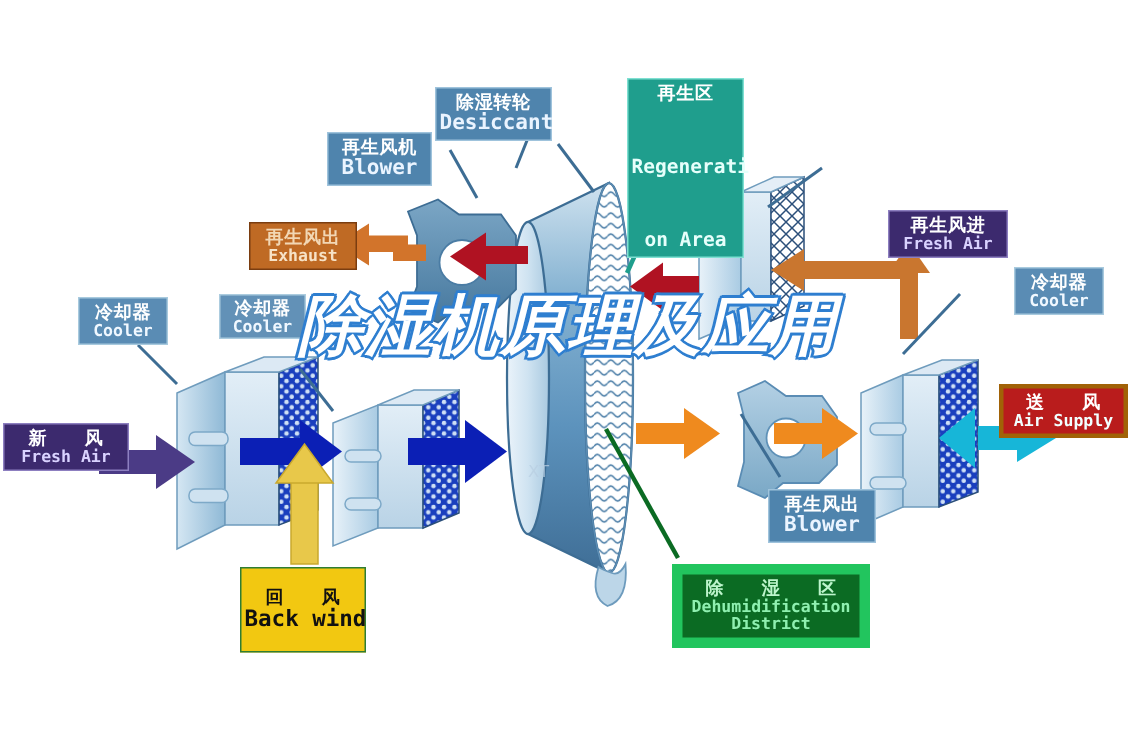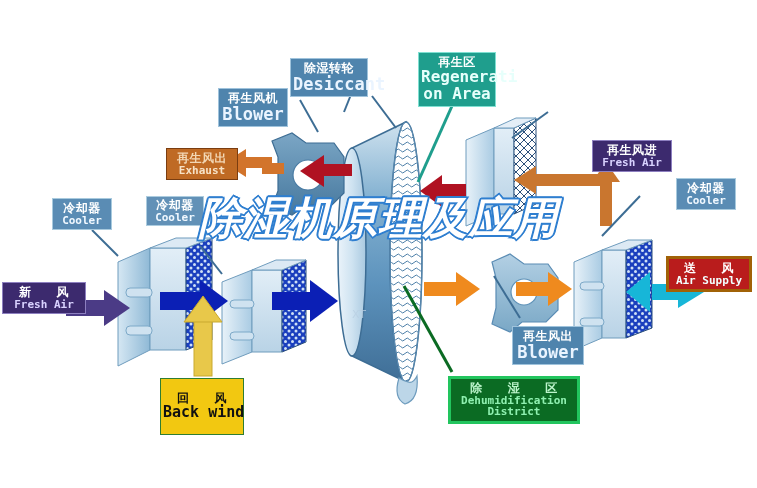--- a/index.html
+++ b/index.html
@@ -12,44 +12,44 @@
   .lbl{position:absolute;box-sizing:border-box;text-align:center;
        line-height:1.06;white-space:nowrap;z-index:40;}
   .lbl .cn{display:block;font-family:"DejaVu Sans","Liberation Sans",sans-serif;
            font-weight:700;letter-spacing:.5px;}
   .lbl .en{display:block;font-family:"DejaVu Sans Mono","Liberation Mono",monospace;
            font-weight:700;letter-spacing:0px;}
 
   
   .lbl.blue{background:#4f84ad;border:1px solid #9fc3dc;color:#ffffff;}
   .lbl.blue .cn{color:#ffffff;font-size:12px;}
-  .lbl.blue .en{color:#eaf4ff;font-size:17px;}
+  .lbl.blue .en{color:#eaf4ff;font-size:14px;}
 
   
   .lbl.steel{background:#5a8cb4;border:1px solid #a8cade;}
   .lbl.steel .cn{color:#ffffff;font-size:12px;}
   .lbl.steel .en{color:#f0f8ff;font-size:11px;}
 
   
   .lbl.orange{background:#bf6a24;border:1px solid #7a3d10;}
   .lbl.orange .cn{color:#f2d7b4;font-size:12px;}
   .lbl.orange .en{color:#f7e2c6;font-size:11px;}
 
   
   .lbl.teal{background:#1f9e8d;border:1px solid #7fe0d2;}
   .lbl.teal .cn{color:#ffffff;font-size:12px;}
-  .lbl.teal .en{color:#e6fffb;font-size:16px;}
+  .lbl.teal .en{color:#e6fffb;font-size:13px;margin-top:36px;}
 
   
   .lbl.purple{background:#3c2a6e;border:1px solid #8d7fc0;}
   .lbl.purple .cn{color:#ffffff;font-size:12px;}
   .lbl.purple .en{color:#d9d2ff;font-size:11px;}
 
   
-  .lbl.green{background:#0b6b23;border:3px solid #22c55e;}
+  .lbl.green{background:#0b6b23;border:7px solid #22c55e;}
   .lbl.green .cn{color:#bdf5cc;font-size:12px;}
   .lbl.green .en{color:#8ff0b0;font-size:11px;}
 
   
   .lbl.yellow{background:#f2c811;border:1px solid #2f7d32;}
   .lbl.yellow .cn{color:#111111;font-size:12px;}
   .lbl.yellow .en{color:#111111;font-size:15px;text-align:right;}
 
   
   .lbl.cyan{background:#b91c1c;border:3px solid #a16207;}

